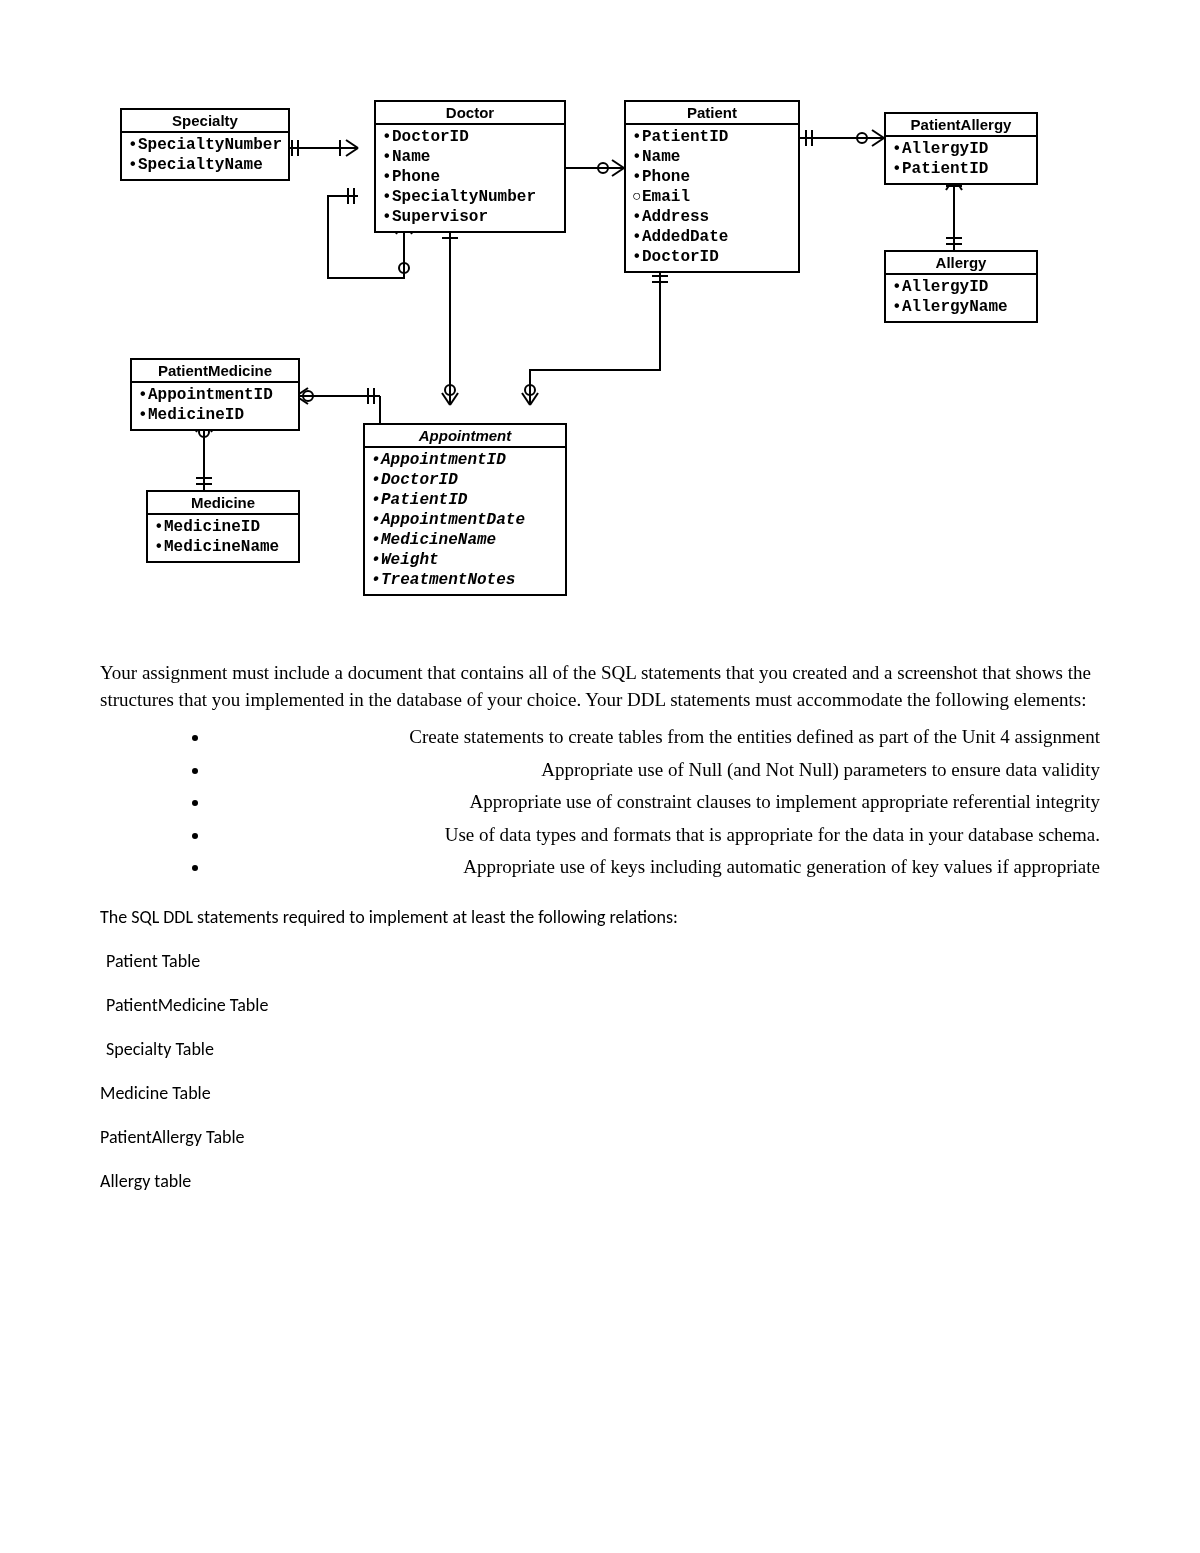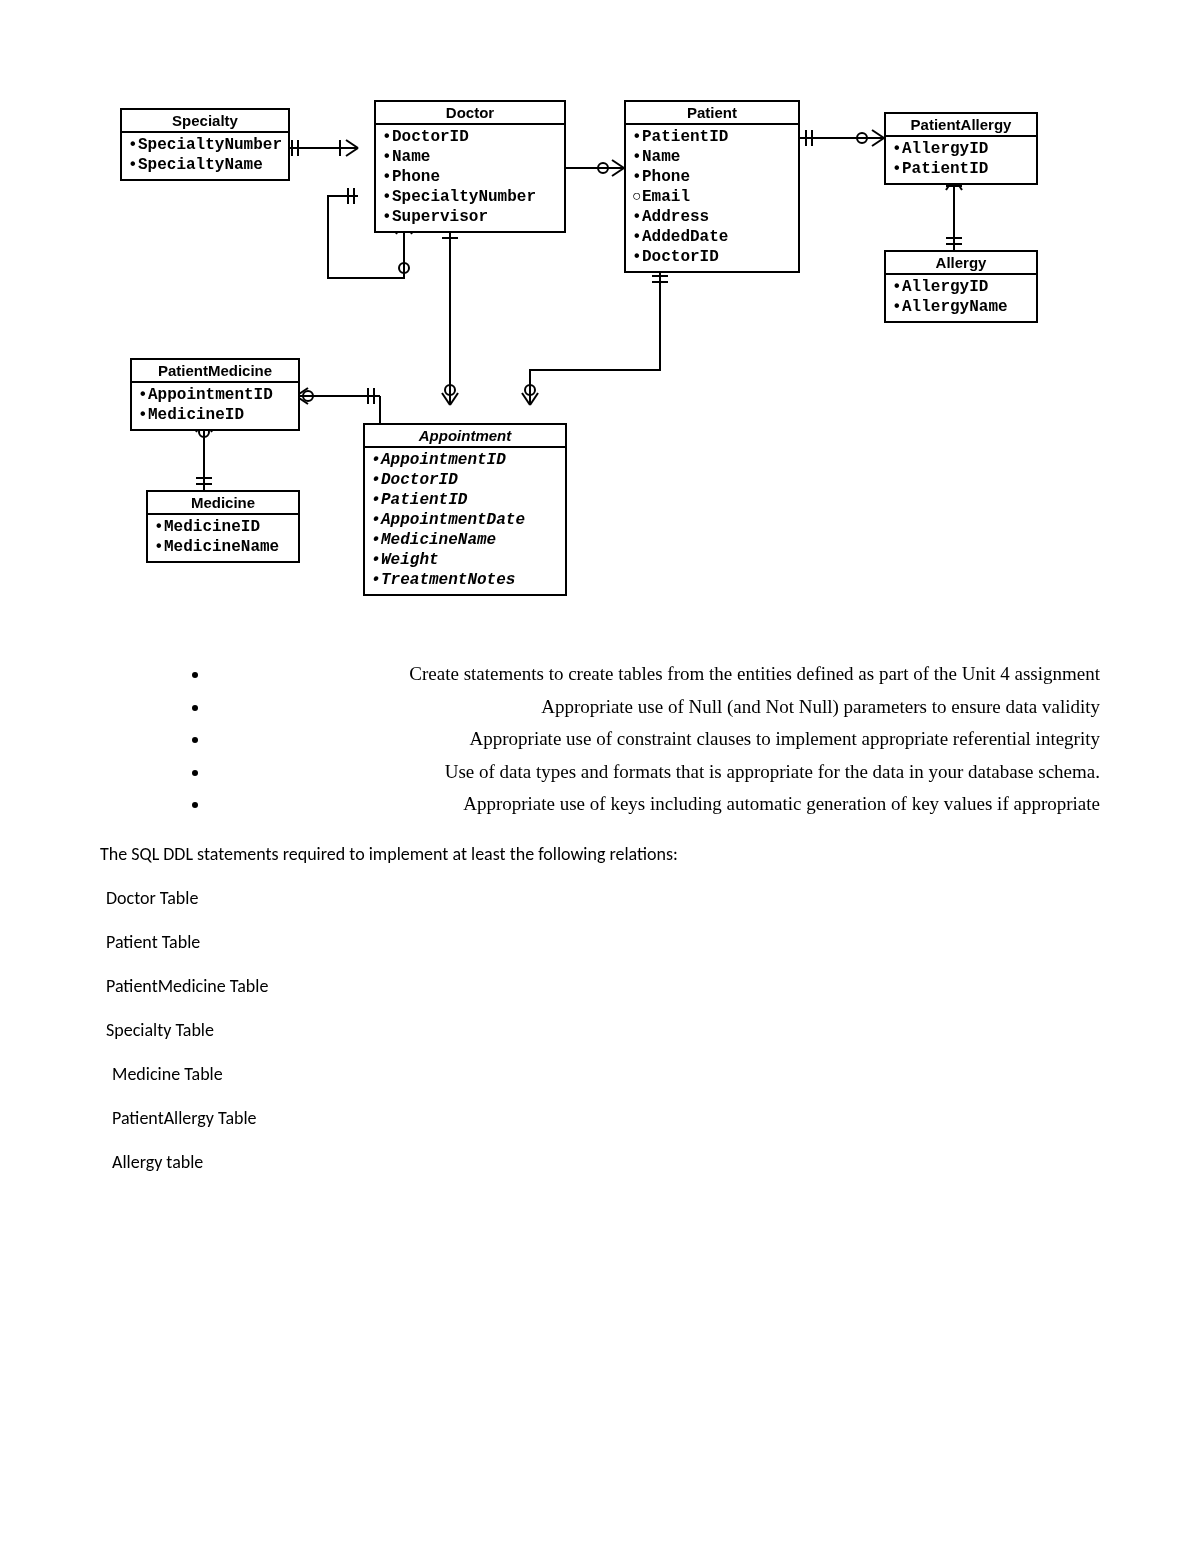--- a/index.html
+++ b/index.html
@@ -81,21 +81,21 @@
     }
     .sans.bolded {
       margin-top: 24px;
     }
     .tbl-label {
       font-family: Calibri, Arial, sans-serif;
       font-size: 18px;
       margin: 22px 0 0 6px;
     }
     .tbl-label.flush {
-      margin-left: 12px;
+      margin-left: 0;
     }
   </style>
 </head>
 <body>
 
 <div class="page">
 
   <div class="diagram-area">
 
     <svg class="connectors" viewBox="0 0 1000 530">
@@ -243,32 +243,32 @@
         <div class="attr"><span class="bullet">•</span><span>PatientID</span></div>
         <div class="attr"><span class="bullet">•</span><span>AppointmentDate</span></div>
         <div class="attr"><span class="bullet">•</span><span>MedicineName</span></div>
         <div class="attr"><span class="bullet">•</span><span>Weight</span></div>
         <div class="attr"><span class="bullet">•</span><span>TreatmentNotes</span></div>
       </div>
     </div>
 
   </div>
 
+  <p class="body-text">Your assignment must include a document that contains all of the SQL statements that you created and a screenshot that shows the structures that you implemented in the database of your choice. Your DDL statements must accommodate the following elements:</p>
 
   <ul class="req">
     <li>Create statements to create tables from the entities defined as part of the Unit 4 assignment</li>
     <li>Appropriate use of Null (and Not Null) parameters to ensure data validity</li>
     <li>Appropriate use of constraint clauses to implement appropriate referential integrity</li>
     <li>Use of data types and formats that is appropriate for the data in your database schema.</li>
     <li>Appropriate use of keys including automatic generation of key values if appropriate</li>
   </ul>
 
   <p class="sans bolded">The SQL DDL statements required to implement at least the following relations:</p>
 
-  <div class="tbl-label">Doctor Table</div>
   <div class="tbl-label">Patient Table</div>
   <div class="tbl-label">PatientMedicine Table</div>
   <div class="tbl-label">Specialty Table</div>
   <div class="tbl-label flush">Medicine Table</div>
   <div class="tbl-label flush">PatientAllergy Table</div>
   <div class="tbl-label flush">Allergy table</div>
 
 </div>
 
 </body></html>

